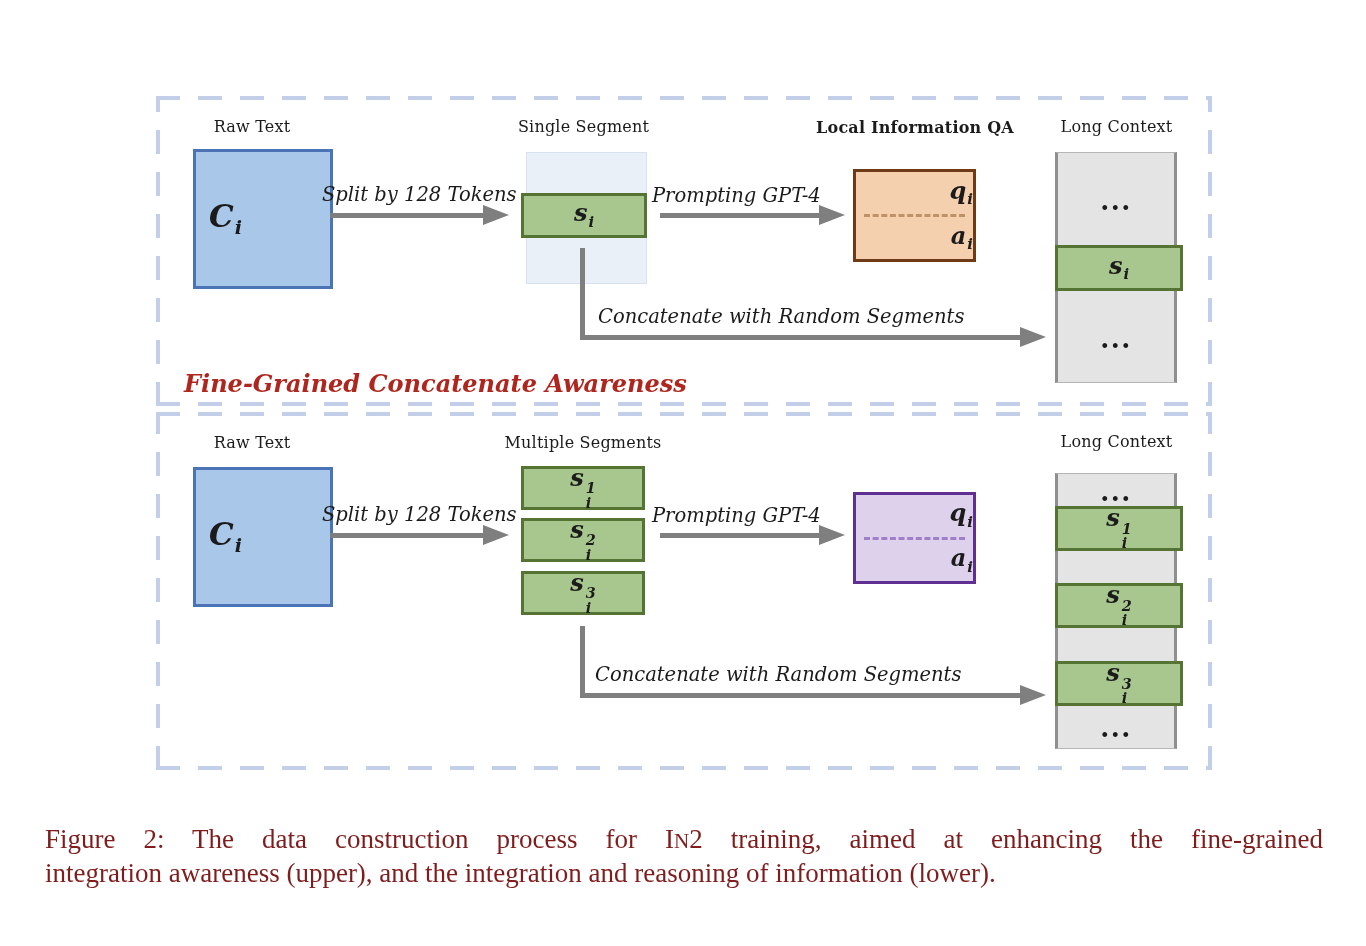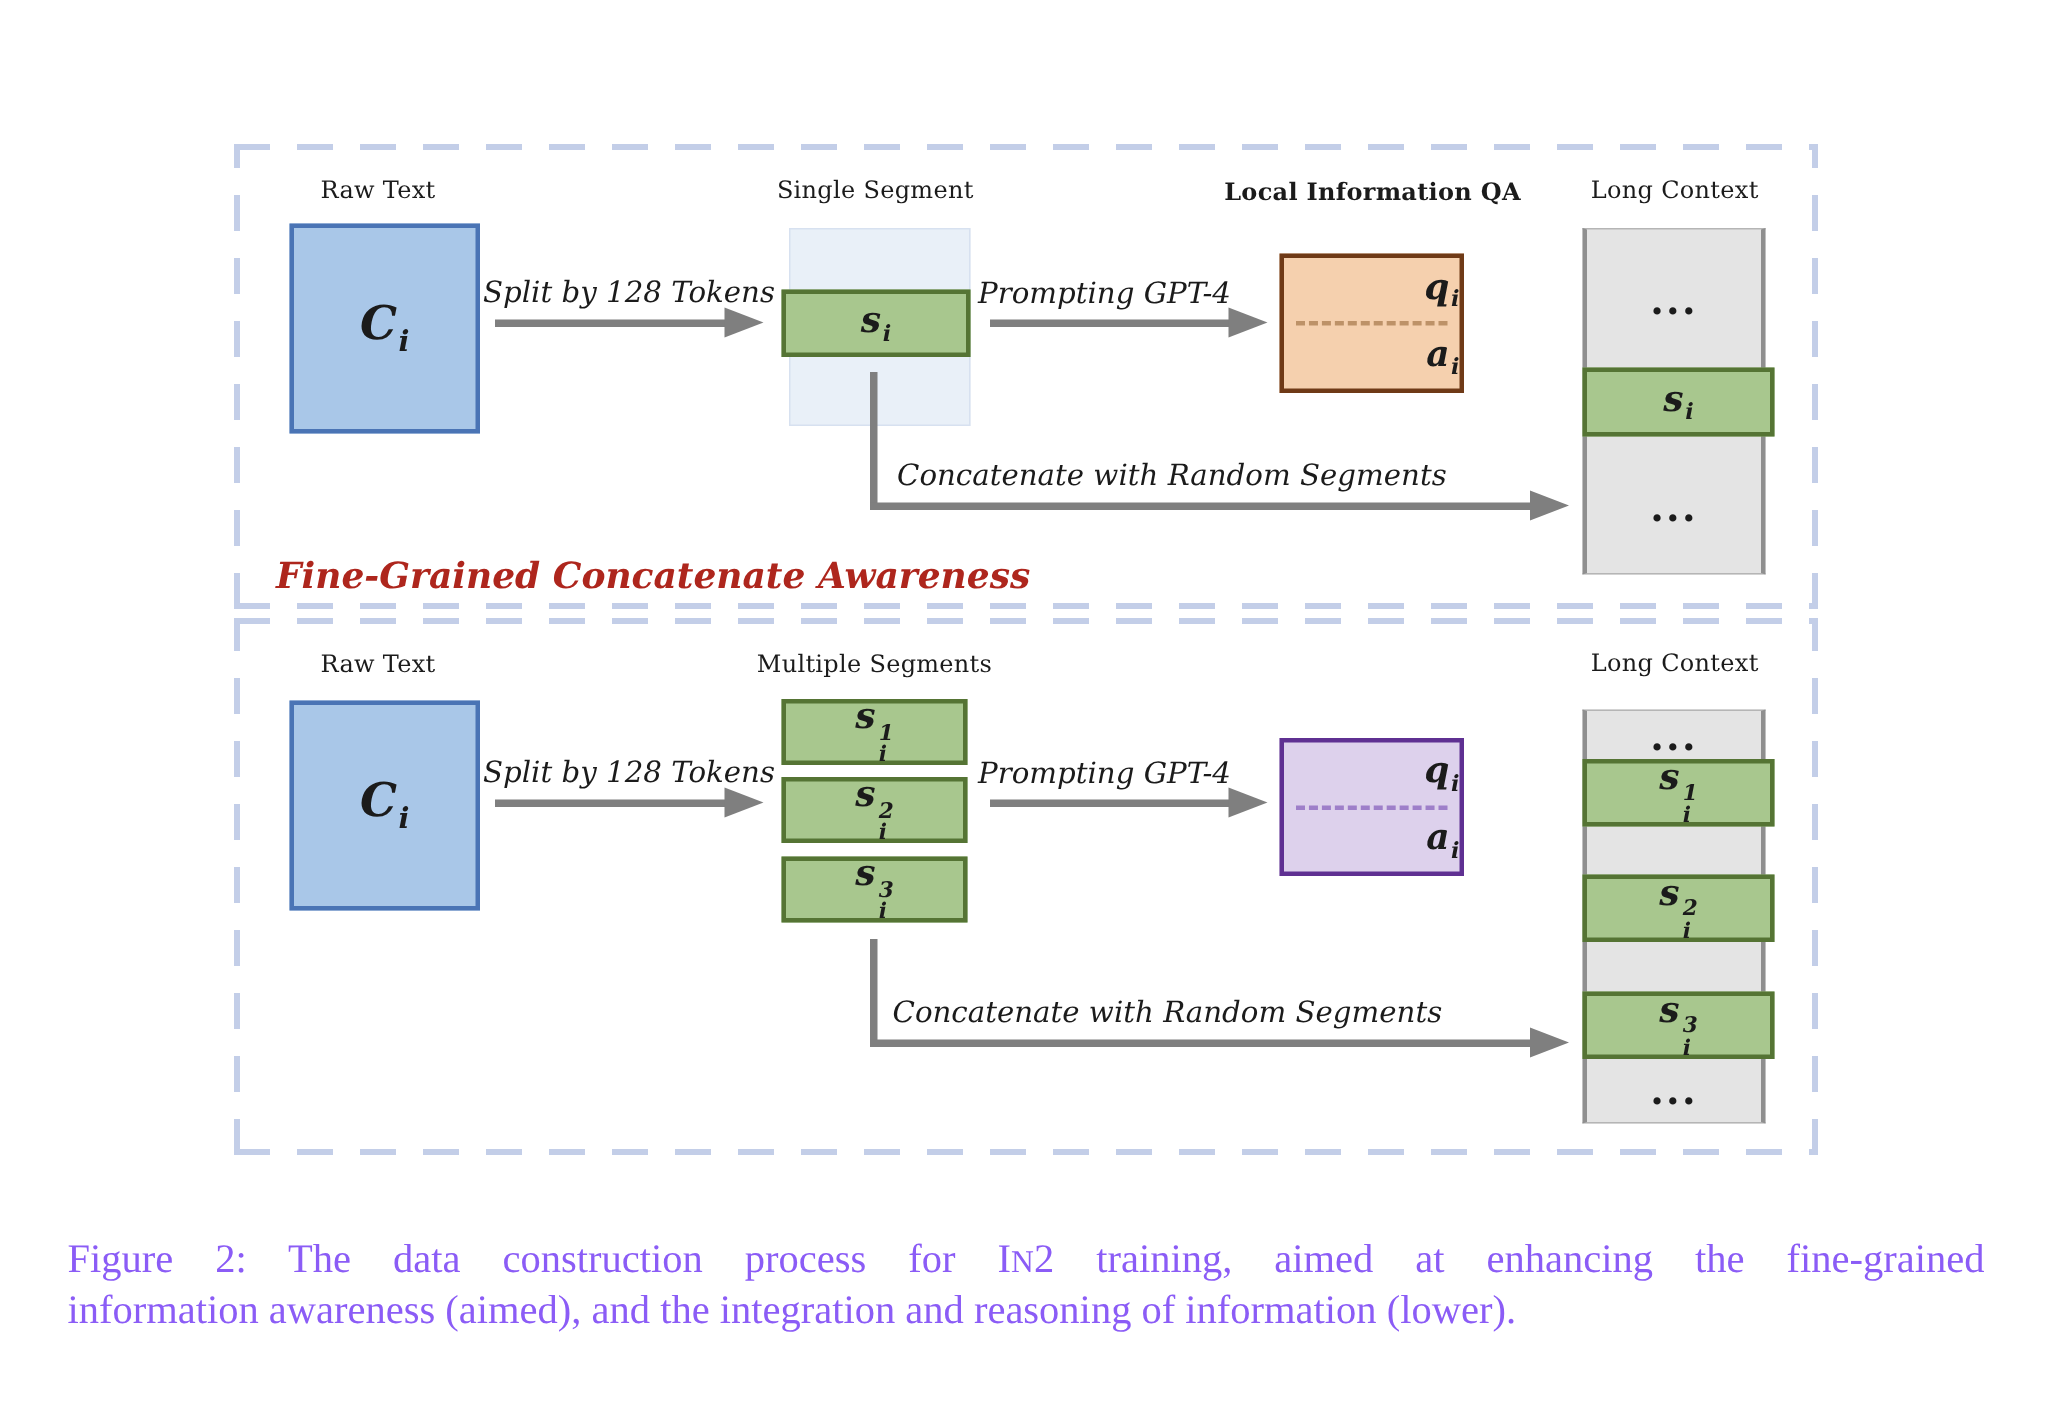--- a/index.html
+++ b/index.html
@@ -13,21 +13,21 @@
       repeating-linear-gradient(0deg,#c3cee8 0 24px,transparent 24px 42px);
     background-position:0 0,0 100%,0 0,100% 0;
     background-size:100% 4px,100% 4px,4px 100%,4px 100%;
     background-repeat:no-repeat;}
   #panel-upper{left:156px;top:96px;width:1056px;height:310px;}
   #panel-lower{left:156px;top:412px;width:1056px;height:358px;}
   .hdr{position:absolute;font-size:16px;text-align:center;letter-spacing:.2px;}
   .alabel{position:absolute;font-size:19.5px;font-style:italic;text-align:left;white-space:nowrap;}
   .redlabel{position:absolute;font-size:24px;font-style:italic;font-weight:600;color:#ae261d;white-space:nowrap;}
   .bluebox{position:absolute;width:121px;height:134px;background:#a9c7e8;border:3px solid #4a74b5;
-           display:flex;align-items:center;justify-content:center;}
+           display:flex;align-items:center;padding-left:13px;}
   .palebox{position:absolute;background:#e9f0f8;border:1px solid #d7e1f0;}
   .greenbox{position:absolute;background:#a8c78e;border:3px solid #557434;
             display:flex;align-items:center;justify-content:center;box-sizing:border-box;}
   .qabox{position:absolute;width:123px;box-sizing:border-box;display:flex;flex-direction:column;}
   .qabox .half{flex:1;display:flex;align-items:center;justify-content:flex-end;}
   #u-qa{background:#f5d0ae;border:3px solid #6f3a17;height:93px;}
   #u-qa .divider{border-top:3px dashed #bd9268;margin:0 8px;}
   #l-qa{background:#ddd1ec;border:3px solid #5f3092;height:92px;}
   #l-qa .divider{border-top:3px dashed #9e7fc9;margin:0 8px;}
   .col{position:absolute;width:122px;background:#e4e4e4;box-sizing:border-box;
@@ -40,21 +40,21 @@
   .harrow{position:absolute;height:5px;background:#7f7f7f;}
   .harrow .head{position:absolute;right:-25px;top:-8px;width:0;height:0;
                 border-left:26px solid #7f7f7f;border-top:10px solid transparent;border-bottom:10px solid transparent;}
   .vline{position:absolute;width:5px;background:#7f7f7f;}
   .mi{font-style:italic;font-weight:bold;font-family:"DejaVu Serif",serif;line-height:1;}
   .msub{font-size:0.62em;vertical-align:-0.38em;margin-left:1px;font-style:italic;font-weight:bold;}
   .mstack{display:inline-flex;flex-direction:column;align-items:flex-start;font-size:0.60em;
           line-height:1.02;vertical-align:-0.52em;margin-left:2px;font-style:italic;font-weight:bold;}
   .fs31{font-size:31px;} .fs24{font-size:24px;}
   .caption{position:absolute;left:45px;width:1278px;font-family:"Liberation Serif",serif;
-           font-size:27px;line-height:34px;color:#8b5cf6;}
+           font-size:27px;line-height:34px;color:#7f1d1d;}
   #cap1{top:822px;text-align:justify;text-align-last:justify;}
   #cap2{top:856px;}
   .smallcap{font-size:0.78em;}
 </style>
 </head>
 <body>
 
 <div id="stage">
 
   <section class="panel" id="panel-upper">
@@ -192,15 +192,15 @@
 
     <div class="vline" style="left:424px;top:214px;height:72px;"></div>
     <div class="alabel" style="left:439px;top:251px;width:400px;">Concatenate with Random Segments</div>
     <div class="harrow" style="left:424px;top:281px;width:441px;">
       <span class="head"></span>
     </div>
 
   </section>
 
   <div class="caption" id="cap1"><span>Figure 2: The data construction process for I</span><span class="smallcap">N</span><span>2 training, aimed at enhancing the fine-grained</span></div>
-  <div class="caption" id="cap2">information awareness (aimed), and the integration and reasoning of information (lower).</div>
+  <div class="caption" id="cap2">integration awareness (upper), and the integration and reasoning of information (lower).</div>
 
 </div>
 
 </body></html>

